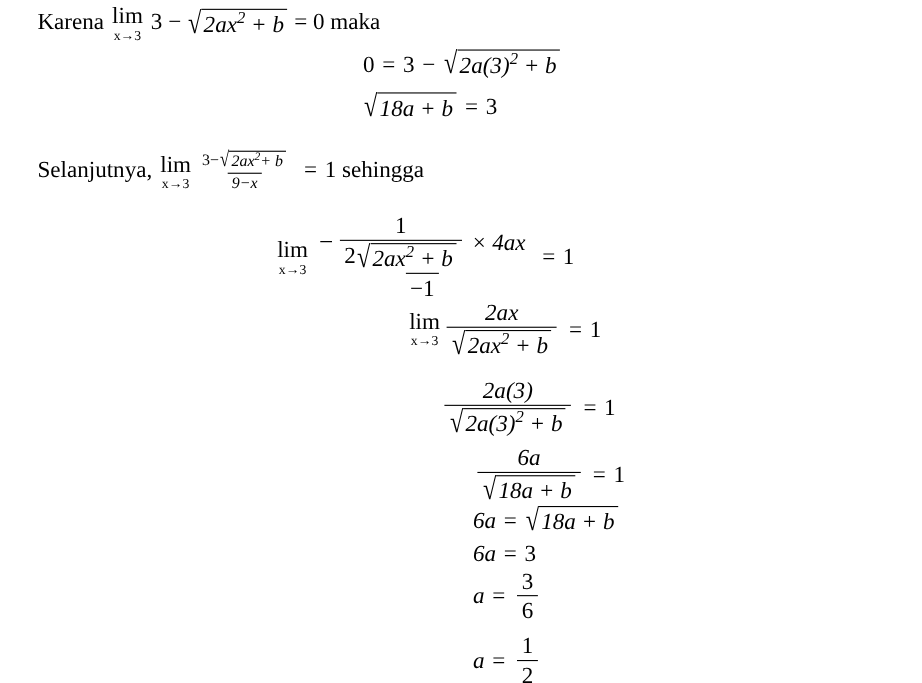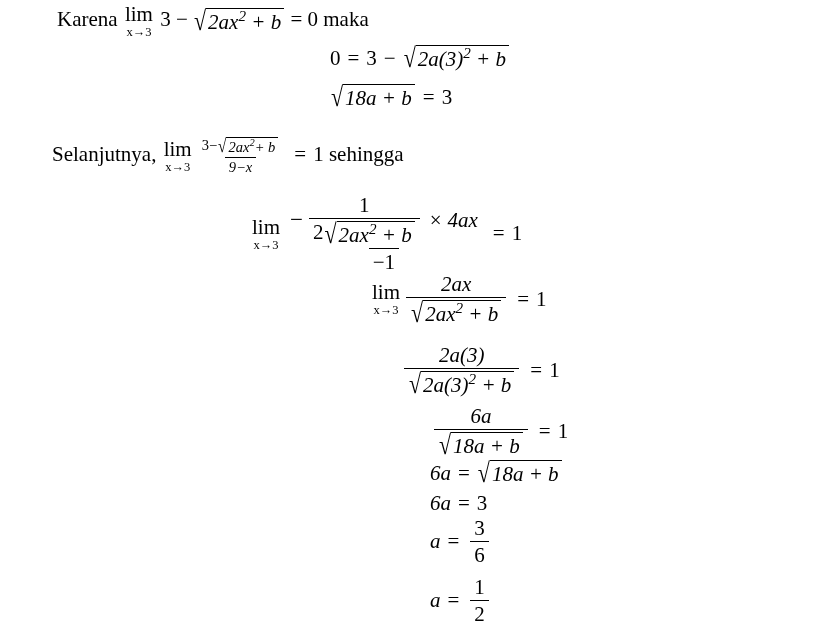--- a/index.html
+++ b/index.html
@@ -81,24 +81,24 @@
     white-space: nowrap;
   }
   .eqline {
     position: absolute;
     font-size: 21px;
     white-space: nowrap;
     display: flex;
     align-items: center;
   }
 
-  .l1 { left: 34px;  top: 4px; margin-left: 23px;  }
+  .l1 { left: 34px;  top: 4px;  }
   .l2 { left: 330px; top: 45px; }
   .l3 { left: 330px; top: 84px; }
-  .l4 { left: 52px;  top: 137px; }
+  .l4 { left: 34px;  top: 137px; }
 
   .e-a { left: 250px; top: 193px; }
   .e-b { left: 370px; top: 272px; }
   .e-c { left: 400px; top: 343px; }
   .e-d { left: 430px; top: 404px; }
   .e-e { left: 430px; top: 460px; }
   .e-f { left: 430px; top: 491px; }
   .e-g { left: 430px; top: 516px; }
   .e-h { left: 430px; top: 575px; }
 

